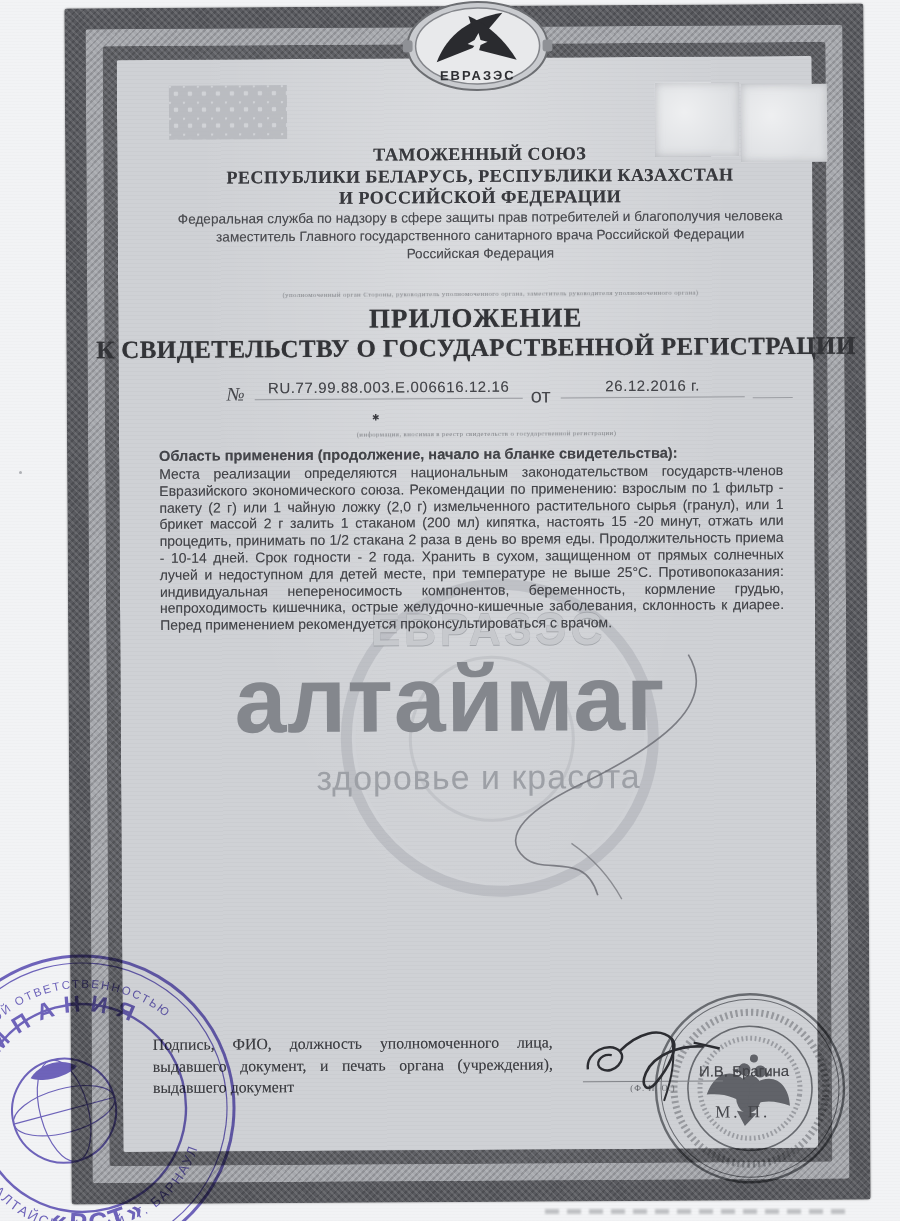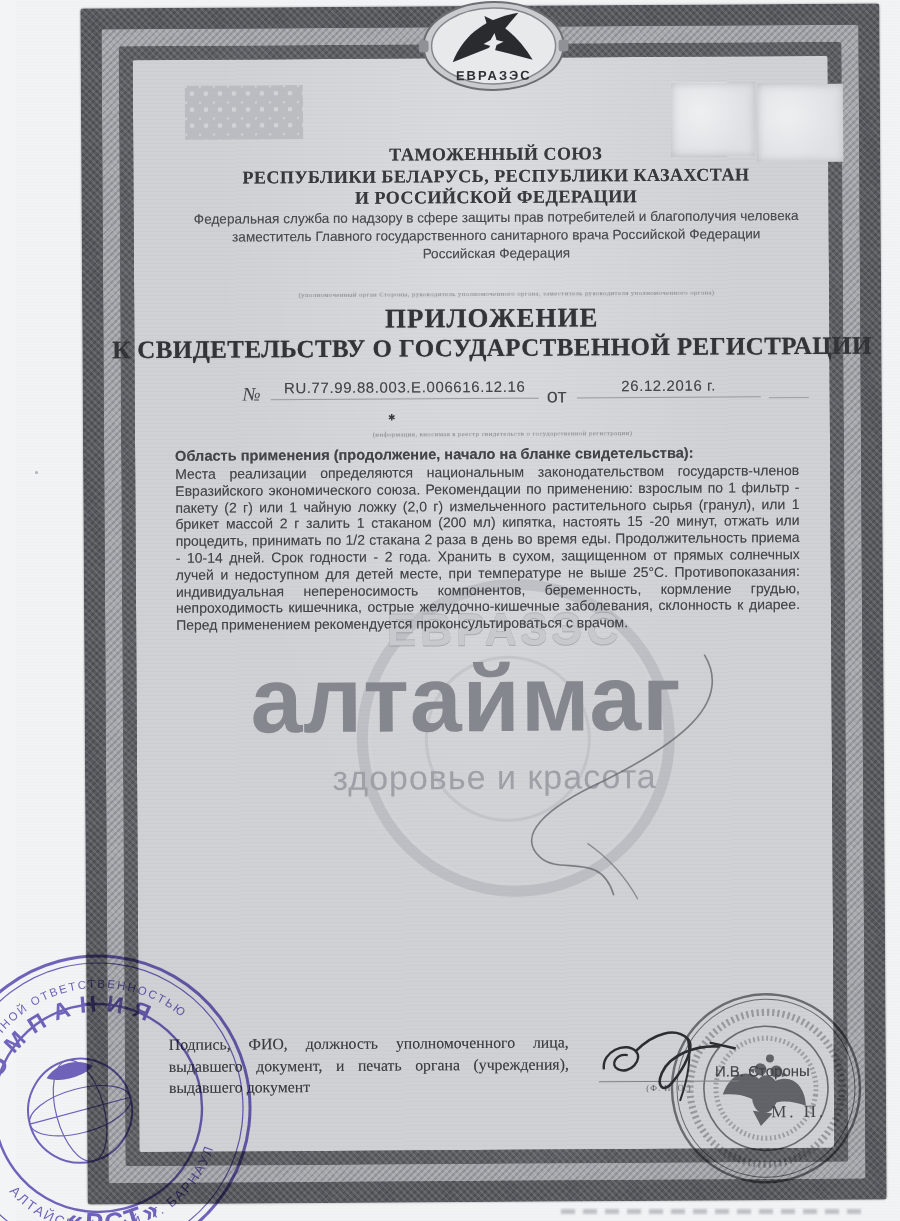--- a/index.html
+++ b/index.html
@@ -1,21 +1,21 @@
 <!DOCTYPE html>
 <html><head>
 <meta charset="utf-8">
 <style>
   html,body{margin:0;padding:0;}
   body{width:900px;height:1221px;position:relative;overflow:hidden;
        background:#f3f4f6;font-family:"Liberation Serif",serif;}
   .scan{position:absolute;inset:0;
         background:
           repeating-linear-gradient(0deg, rgba(0,0,0,.012) 0 1px, transparent 1px 3px),
-          #f2f3f5; margin-left: 16px;}
+          #f2f3f5;}
   
   .page{position:absolute;left:68px;top:6px;width:799px;height:1196px;
         transform:rotate(-.35deg);transform-origin:50% 50%;}
   .band{position:absolute;border-radius:3px;
         background-image:
           repeating-linear-gradient(45deg, rgba(255,255,255,.10) 0 2px, transparent 2px 5px),
           repeating-linear-gradient(-45deg, rgba(0,0,0,.14) 0 2px, transparent 2px 5px);}
   .band1{inset:0;background-color:#595a5f;box-shadow:0 0 2px rgba(0,0,0,.4);}
   .band2{inset:21px;background-color:#a6a8ad;}
   .band3{inset:38px;background-color:#5e5f64;}
@@ -93,21 +93,21 @@
           font-size:15.8px;line-height:21.5px;text-align:justify;color:#3b3c41;
           text-shadow:0 0 .5px rgba(0,0,0,.35);}
   .sigsvg{position:absolute;left:505px;top:1012px;width:170px;height:86px;z-index:6;}
   .fio{position:absolute;left:512px;top:1076px;width:140px;border-top:1px solid #7e8085;
           text-align:center;font-size:8.5px;letter-spacing:1px;color:#5c5e63;padding-top:1px;
           filter:blur(.3px);z-index:5;}
   .sealsvg{position:absolute;left:577px;top:982px;width:204px;height:204px;z-index:4;
           opacity:.85;mix-blend-mode:multiply;}
   .signer{position:absolute;left:628px;top:1058px;z-index:6;font-family:"Liberation Sans",sans-serif;
           font-size:15px;color:#44454a;text-shadow:0 0 .4px rgba(0,0,0,.3);}
-  .mp{position:absolute;left:684px;top:1098px;z-index:6;font-size:17px;letter-spacing:3px;color:#46474c;}
+  .mp{position:absolute;left:644px;top:1098px;z-index:6;font-size:17px;letter-spacing:3px;color:#46474c;}
   
   .companystamp{position:absolute;left:-88px;top:938px;width:340px;height:340px;z-index:10;
           mix-blend-mode:multiply;opacity:.95;}
   
   .strip{position:absolute;left:545px;top:1209px;width:300px;height:5px;z-index:1;filter:blur(1px);
           background:repeating-linear-gradient(90deg, rgba(118,120,125,.4) 0 14px, transparent 14px 22px);}
   .speck1{position:absolute;left:147px;top:117px;width:5px;height:2px;background:#9a9ca1;
           transform:rotate(40deg);}
   .speck2{position:absolute;left:19px;top:471px;width:3px;height:3px;border-radius:50%;background:#aeb0b5;}
 </style>
@@ -212,21 +212,21 @@
       </svg>
 
       <svg class="sigsvg" viewBox="0 0 170 86">
         <path d="M12,52 C10,34 34,24 44,34 C52,42 38,58 26,52 C18,48 24,36 36,38" fill="none" stroke="#2c2d32" stroke-width="2.4"></path>
         <path d="M44,34 C62,16 84,10 96,22 C104,30 92,52 80,66 C72,76 64,70 70,56 C78,38 104,28 128,30" fill="none" stroke="#2c2d32" stroke-width="2.6"></path>
         <path d="M96,22 C100,40 96,62 88,84" fill="none" stroke="#2c2d32" stroke-width="2"></path>
         <path d="M118,26 l26,6" fill="none" stroke="#2c2d32" stroke-width="2.4"></path>
       </svg>
       <div class="fio">(Ф. И. О.)</div>
 
-      <div class="signer">И.В. Стороны</div>
+      <div class="signer">И.В. Брагина</div>
       <div class="mp">М. П.</div>
 
     </div>
   </div>
 
   <svg class="companystamp" viewBox="0 0 340 340">
     <defs>
       <path id="arcTop" d="M 42,178 A 128,128 0 0 1 298,178" fill="none"></path>
       <path id="arcWord" d="M 62,182 A 108,108 0 0 1 278,182" fill="none"></path>
       <path id="arcBottom" d="M 52,196 A 120,120 0 0 0 288,196" fill="none"></path>

